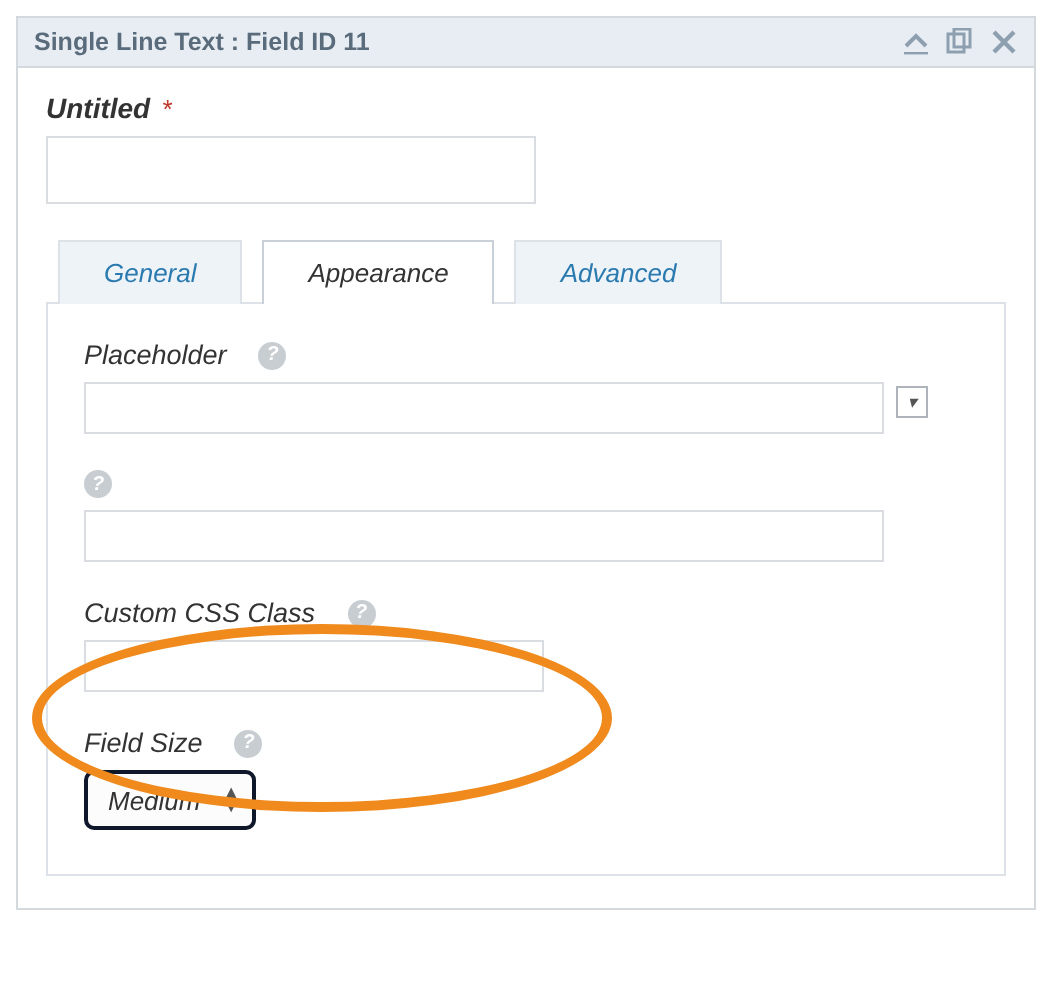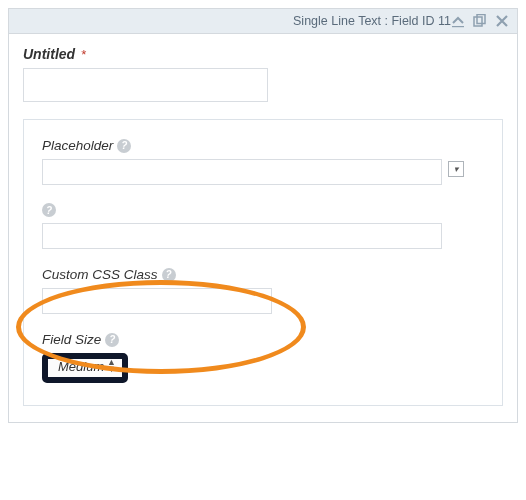--- a/index.html
+++ b/index.html
@@ -4,21 +4,21 @@
 <style>
   * { box-sizing: border-box; margin: 0; padding: 0; }
   html, body { width: 526px; height: 500px; font-family: "Helvetica Neue", Arial, sans-serif; font-size: 13px; color: #444; background: #fff; }
   .outer { padding: 8px; }
   .panel { border: 1px solid #d4d9de; }
   .panel-head {
     background: #e7edf2; border-bottom: 1px solid #d4d9de;
     display: flex; align-items: center; padding: 5px 8px;
     color: #5a6b7b;
   }
-  .panel-title { font-weight: 400; font-size: 12.5px; flex: 1; text-align: right; }
+  .panel-title { font-weight: 700; font-size: 12.5px; flex: 1; }
   .head-icons { display: flex; gap: 8px; align-items: center; }
   .head-icons svg { width: 14px; height: 14px; display: block; }
   .panel-body { padding: 12px 14px 16px; font-style: italic; }
   .field-label { font-weight: 600; font-size: 14px; color: #333; }
   .req { color: #c0392b; margin-left: 2px; }
   .text-input {
     margin-top: 6px; width: 245px; height: 34px;
     border: 1px solid #d9dde2; background: #fff;
   }
   .tabs-wrap { margin-top: 18px; }
@@ -26,40 +26,40 @@
   .tab {
     border: 1px solid #dce2e8; background: #eef3f7; color: #2a7ab0;
     padding: 8px 22px; font-size: 13px; cursor: pointer; border-bottom: none;
   }
   .tab.active { background: #fff; color: #333; border-color: #c9d0d7; position: relative; }
   .tab.active::after {
     content: ""; position: absolute; left: 0; right: 0; bottom: -1px; height: 2px; background: #fff;
   }
   .tab-panel { border: 1px solid #dce2e8; background: #fff; padding: 18px 18px 22px; margin-top: -1px; }
   .frow { margin-bottom: 18px; }
-  .frow .lbl { font-size: 13.5px; color: #333; display: flex; align-items: center; gap: 4px; text-align: center; }
+  .frow .lbl { font-size: 13.5px; color: #333; display: flex; align-items: center; gap: 16px; text-align: center; }
   .help {
     display: inline-flex; width: 14px; height: 14px; border-radius: 50%;
     background: #c8cdd2; color: #fff; font-size: 10px; align-items: center; justify-content: center;
     font-weight: bold;
   }
   .line-input {
     margin-top: 6px; height: 26px; border: 1px solid #d9dde2; background: #fff;
     display: block;
   }
   .line-input.full { width: 400px; }
   .line-input.med { width: 230px; }
   .with-btn { display: flex; align-items: center; gap: 6px; }
   .mini-btn {
     width: 16px; height: 16px; border: 1px solid #aeb4ba;
     display: inline-flex; align-items: center; justify-content: center; font-size: 9px; color: #555;
   }
   .select {
-    margin-top: 6px; width: 86px; height: 30px; border: 6px solid #0f172a; border-radius: 5px;
-    display: inline-flex; padding: 0 6px 0 10px; font-size: 13px; color: #333;
+    margin-top: 6px; width: 86px; height: 30px; border: 2px solid #0f172a; border-radius: 5px;
+    display: inline-flex; align-items: center; padding: 0 6px 0 10px; font-size: 13px; color: #333;
     justify-content: space-between; background: #fcfcfc;
   }
   .select .arrows { font-size: 9px; line-height: 7px; color: #555; display: flex; flex-direction: column; }
   .circle-annot {
     position: absolute; width: 290px; height: 94px; border: 5px solid #f08a1d;
     border-radius: 50%; pointer-events: none;
   }
 </style>
 </head>
 <body>
@@ -89,20 +89,25 @@
       </span>
     </div>
     <div class="panel-body">
       <div>
         <span class="field-label">Untitled</span>
         <span class="req">*</span>
       </div>
       <div class="text-input"></div>
 
       <div class="tabs-wrap">
+        <div class="tab-bar">
+          <div class="tab">General</div>
+          <div class="tab active">Appearance</div>
+          <div class="tab">Advanced</div>
+        </div>
         <div class="tab-panel" style="position:relative;">
 
           <div class="frow">
             <div class="lbl">
               <span>Placeholder</span>
               <span class="help">?</span>
             </div>
             <div class="with-btn">
               <div class="line-input full"></div>
               <span class="mini-btn">▾</span>

